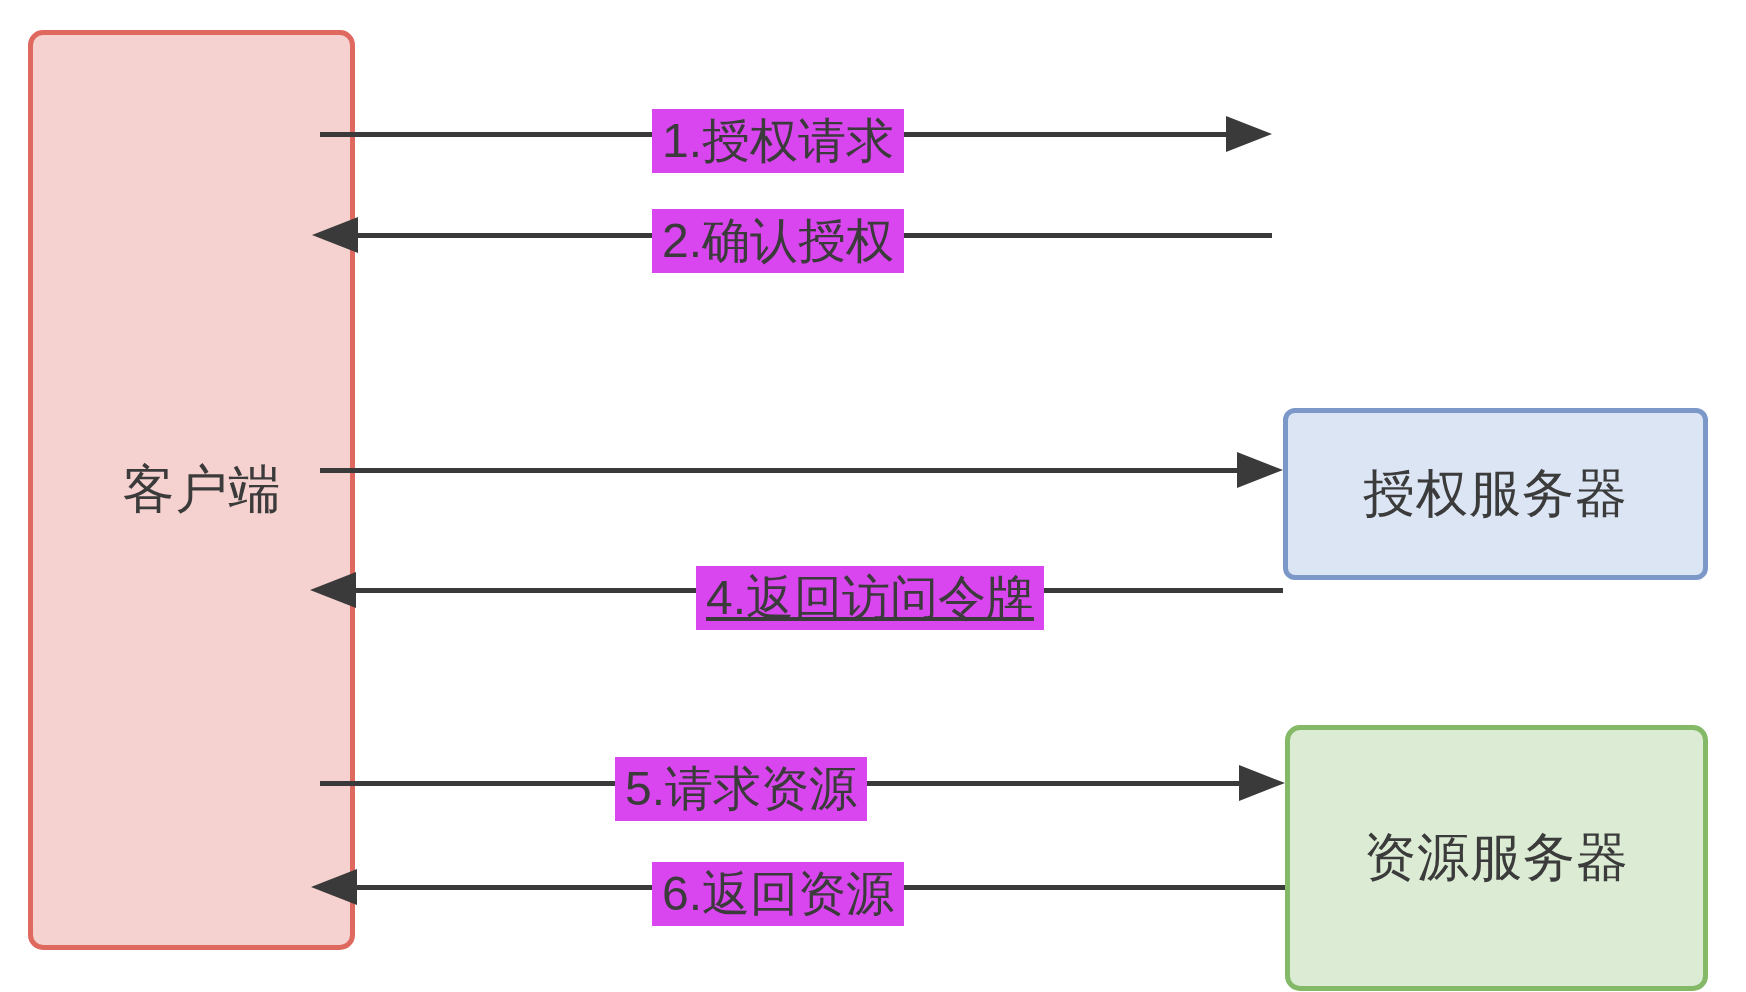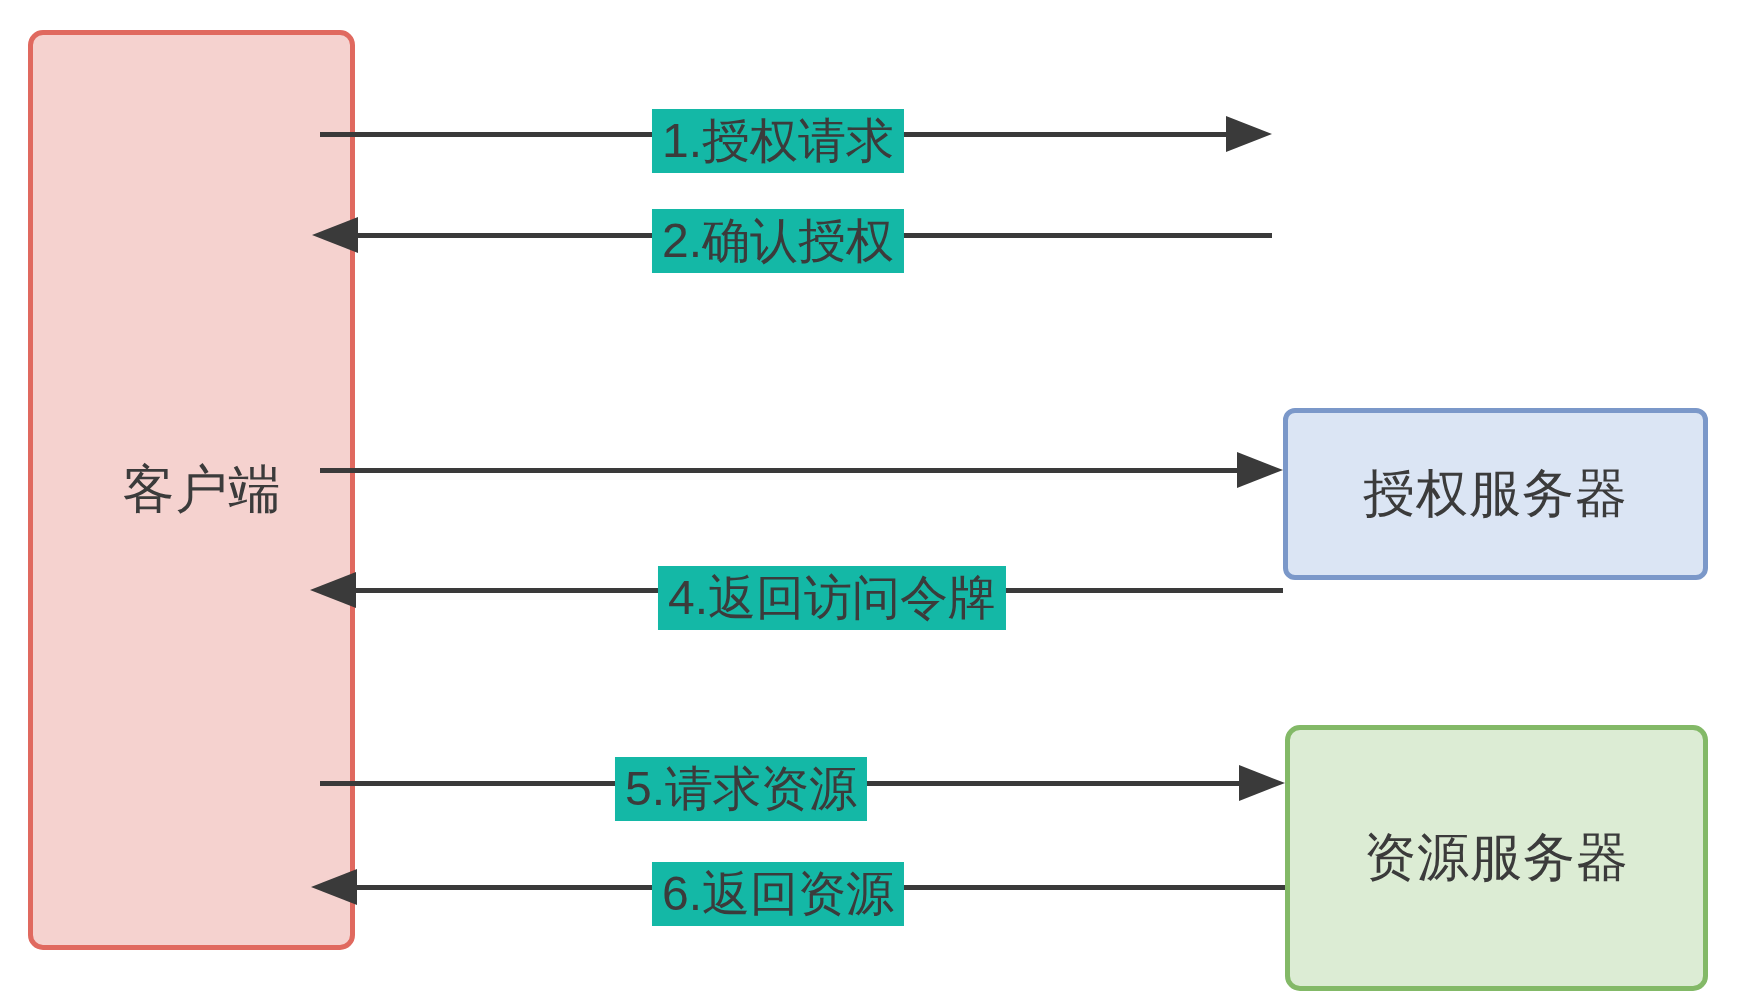--- a/index.html
+++ b/index.html
@@ -36,21 +36,21 @@
   .edge .line{position:absolute;top:15.5px;height:5px;background:var(--arrow);}
   .edge.to-right .line{left:0;right:28px;}
   .edge.to-left  .line{left:28px;right:0;}
   .head{position:absolute;top:0;width:0;height:0;
     border-top:18px solid transparent;border-bottom:18px solid transparent;}
   .edge.to-right .head{right:0;border-left:46px solid var(--arrow);}
   .edge.to-left  .head{left:0;border-right:46px solid var(--arrow);}
 
   .edge-label{
     position:absolute;transform:translate(-50%,-50%);
-    font-size:48px;color:var(--text);background:#14b8a6;
+    font-size:48px;color:var(--text);background:#d946ef;
     padding:0 10px;white-space:nowrap;
   }
 
   .watermark{
     position:absolute;right:16px;bottom:20px;
     font-size:29px;letter-spacing:1px;color:#ffffff;
     text-shadow:-1.5px -1.5px 0 #6e6e6e, 1.5px -1.5px 0 #6e6e6e,
                 -1.5px 1.5px 0 #6e6e6e, 1.5px 1.5px 0 #6e6e6e;
     white-space:nowrap;
   }
@@ -95,18 +95,18 @@
     <div class="head"></div>
   </div>
 
   <div class="edge to-left" style="left:311px;top:869px;width:974px;">
     <div class="line"></div>
     <div class="head"></div>
   </div>
 
   <div class="edge-label" style="left:778px;top:141px;">1.授权请求</div>
   <div class="edge-label" style="left:778px;top:241px;">2.确认授权</div>
-  <div class="edge-label" style="left:832px;top:598px;">4.返回访问令牌</div>
+  <div class="edge-label" style="left:870px;top:598px;text-decoration:underline;">4.返回访问令牌</div>
   <div class="edge-label" style="left:741px;top:789px;">5.请求资源</div>
   <div class="edge-label" style="left:778px;top:894px;">6.返回资源</div>
 
 
 </div>
 
 </body></html>

